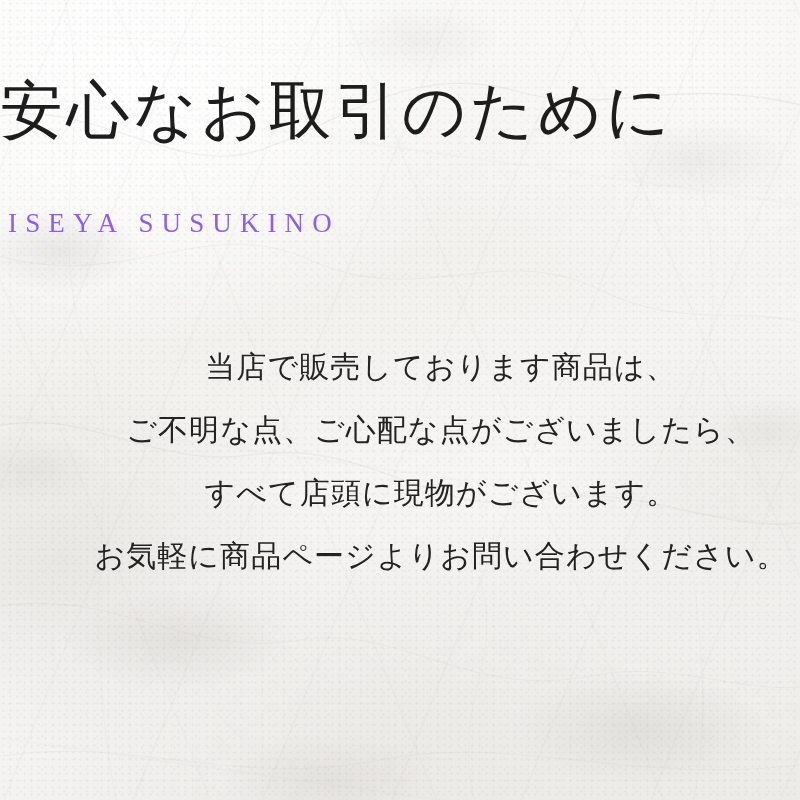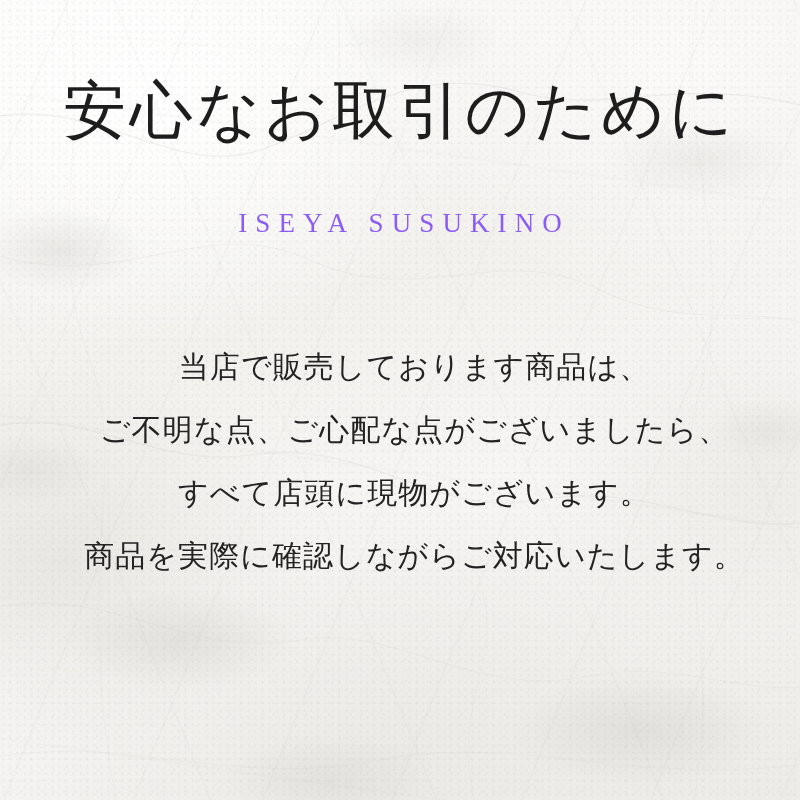--- a/index.html
+++ b/index.html
@@ -100,21 +100,21 @@
 
   
   .content {
     position: relative;
     z-index: 3;
     width: 800px;
     height: 800px;
     box-sizing: border-box;
     display: flex;
     flex-direction: column;
-    align-items: center;
+    align-items: flex-start;
   }
 
   .headline {
     margin: 0;
     padding-top: 74px;
     font-family: "Liberation Serif", "DejaVu Serif", serif;
     font-weight: 400;
     font-size: 63px;
     line-height: 1.18;
     letter-spacing: .055em;
@@ -187,17 +187,17 @@
   <div class="content">
 
     <h1 class="headline">安心なお取引のために</h1>
 
     <div class="subtitle">ISEYA SUSUKINO</div>
 
     <div class="body-copy">
       <div class="body-line">当店で販売しております商品は、</div>
       <div class="body-line">ご不明な点、ご心配な点がございましたら、</div>
       <div class="body-line">すべて店頭に現物がございます。</div>
-      <div class="body-line">商品を実際に確認しながらご対応いたします。</div>
+      <div class="body-line">お気軽に商品ページよりお問い合わせください。</div>
     </div>
 
   </div>
 </div>
 
 </body></html>

